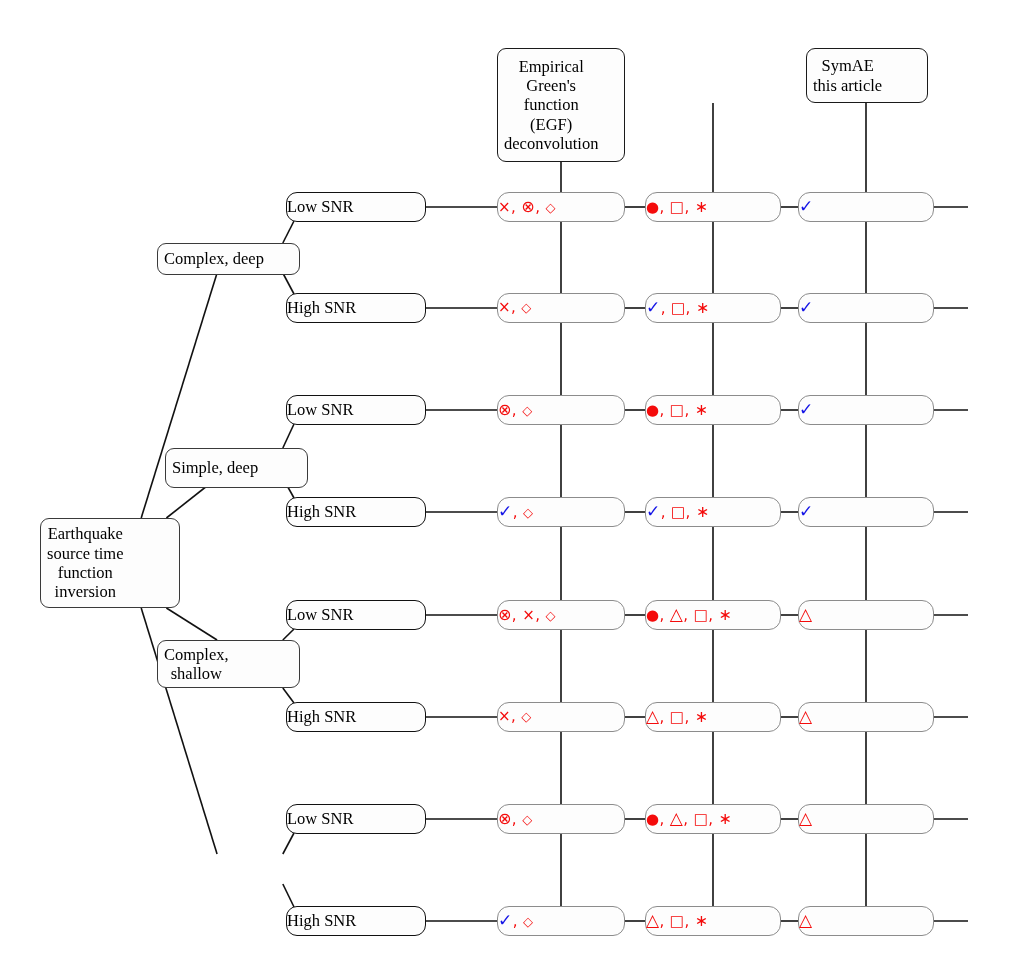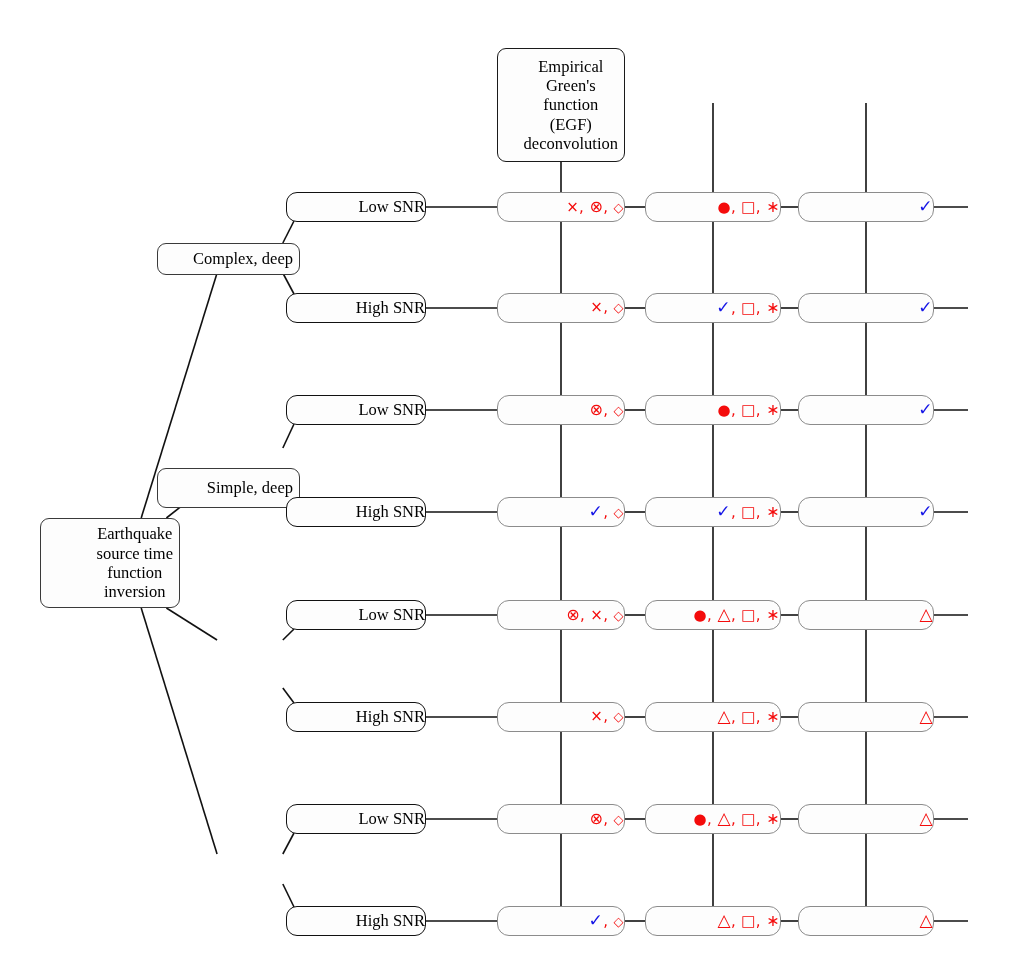--- a/index.html
+++ b/index.html
@@ -29,21 +29,21 @@
     pointer-events: none;
   }
   .node {
     position: absolute;
     box-sizing: border-box;
     background: #fdfdfd;
     border: 1.3px solid #1a1a1a;
     border-radius: 9px;
     display: flex;
     align-items: center;
-    justify-content: flex-end;
+    justify-content: flex-start;
     text-align: center;
     line-height: 1.17;
     font-size: 16.5px;
     white-space: pre-line;
     z-index: 3;
   }
   .node.header {
     border-radius: 9px;
     font-size: 16.5px;
     padding: 3px 6px;
@@ -154,33 +154,41 @@
       </g>
   </svg>
 
   <div class="node header" id="hdr-0" style="left: 497px; top: 48px; width: 128px; height: 114px;">
     <span>Empirical
 Green's
 function
 (EGF)
 deconvolution</span>
   </div>
+  <div class="node header" id="hdr-2" style="left: 806px; top: 48px; width: 122px; height: 55px;">
+    <span>SymAE
+this article</span>
+  </div>
 
   <div class="node root" id="root-node" style="left: 40px; top: 518px; width: 140px; height: 90px;">
     <span>Earthquake
 source time
 function
 inversion</span>
   </div>
 
   <div class="node branch" id="branch-0" style="left: 157px; top: 243px; width: 143px; height: 30px;">
     <span>Complex, deep</span>
   </div>
-  <div class="node branch" id="branch-1" style="left: 157px; top: 448px; width: 143px; height: 40px; margin-top: 20px;">
+  <div class="node branch" id="branch-1" style="left: 165px; top: 448px; width: 143px; height: 40px;">
     <span>Simple, deep</span>
+  </div>
+  <div class="node branch" id="branch-2" style="left: 157px; top: 640px; width: 143px; height: 48px;">
+    <span>Complex,
+shallow</span>
   </div>
 
   <div id="rows-layer">
       <div class="node snr" style="left: 286px; top: 192px; width: 140px; height: 30px;"><span>Low SNR</span></div>
       <div class="node cell" style="left: 497px; top: 192px; width: 128px; height: 30px;"><span class="cell-syms"><span class="sym red cross">×</span><span class="sep">, </span><span class="sym red otimes">⊗</span><span class="sep">, </span><span class="sym red diam">◇</span></span></div>
       <div class="node cell" style="left: 645px; top: 192px; width: 136px; height: 30px;"><span class="cell-syms"><span class="sym red dot">●</span><span class="sep">, </span><span class="sym red sq">□</span><span class="sep">, </span><span class="sym red star">∗</span></span></div>
       <div class="node cell" style="left: 798px; top: 192px; width: 136px; height: 30px;"><span class="cell-syms"><span class="sym blue check">✓</span></span></div>
       <div class="node snr" style="left: 286px; top: 293px; width: 140px; height: 30px;"><span>High SNR</span></div>
       <div class="node cell" style="left: 497px; top: 293px; width: 128px; height: 30px;"><span class="cell-syms"><span class="sym red cross">×</span><span class="sep">, </span><span class="sym red diam">◇</span></span></div>
       <div class="node cell" style="left: 645px; top: 293px; width: 136px; height: 30px;"><span class="cell-syms"><span class="sym blue check">✓</span><span class="sep">, </span><span class="sym red sq">□</span><span class="sep">, </span><span class="sym red star">∗</span></span></div>

